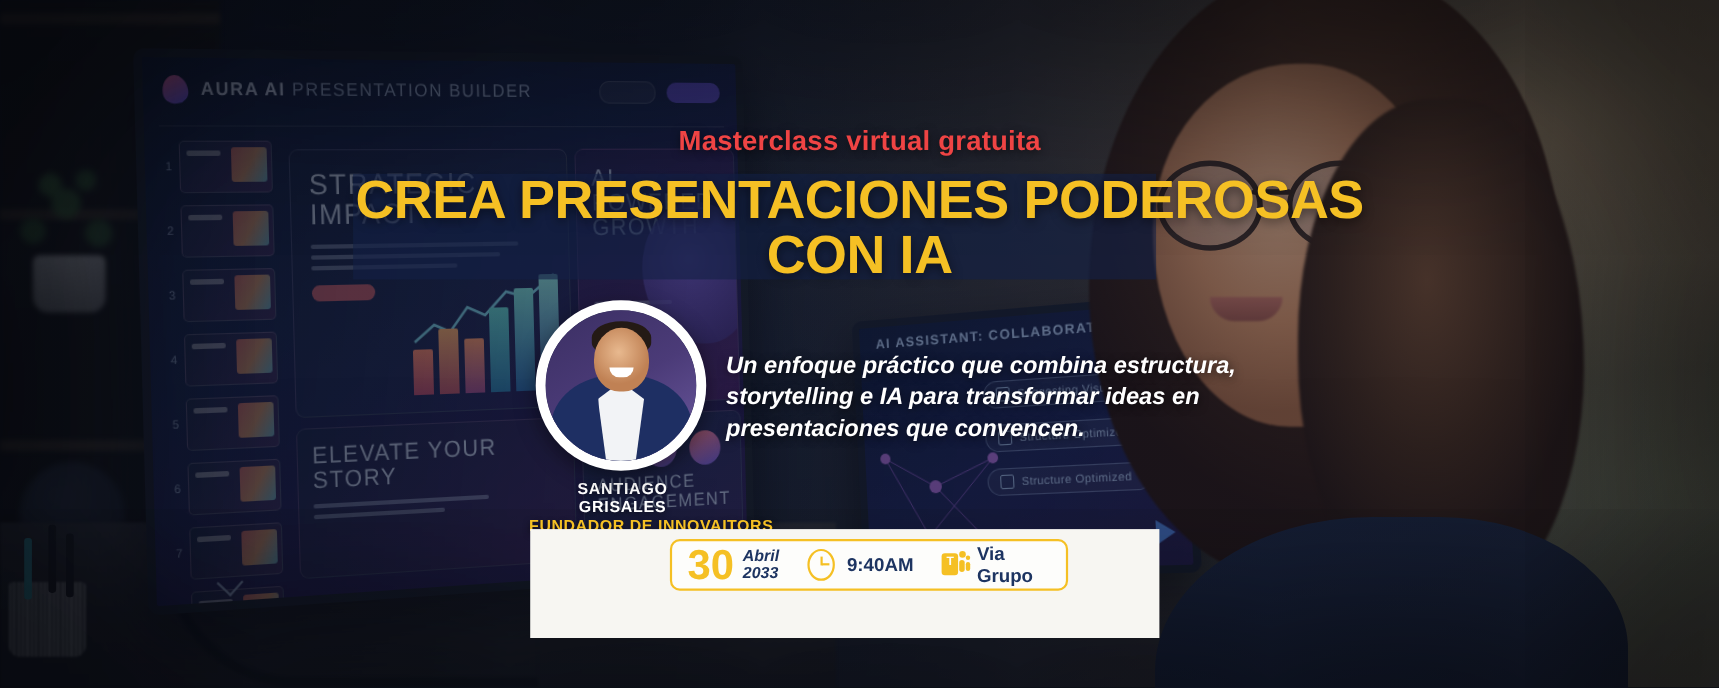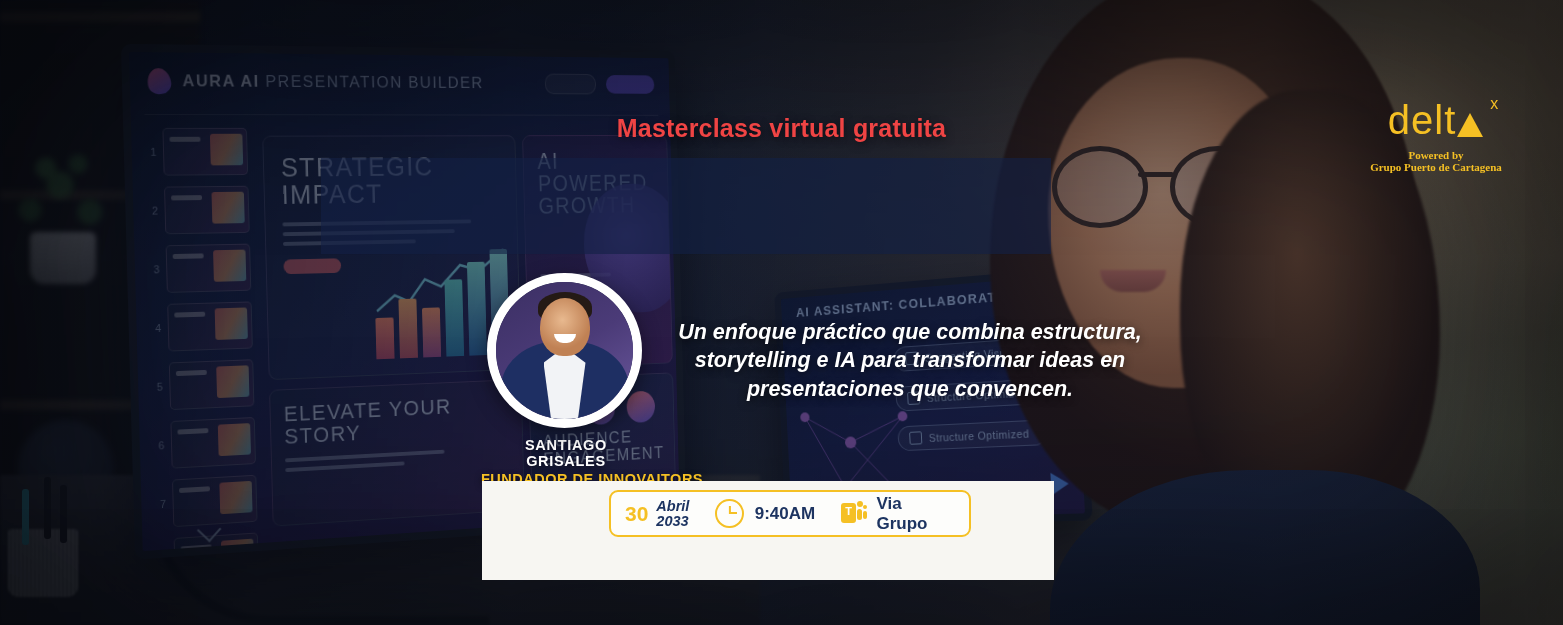--- a/index.html
+++ b/index.html
@@ -173,21 +173,21 @@
   }
   .headline{
     position:absolute;left:0;right:0;top:157px;text-align:center;
     font-size:49px;line-height:1.03;font-weight:800;color:#F5C024;
     letter-spacing:-.4px;
     text-shadow:0 3px 10px rgba(0,0,0,.5);
   }
   .headline .l2{display:block;}
 
   .subtitle{
-    position:absolute;left:660px;width:500px;top:318px;text-align:center;
+    position:absolute;left:660px;width:500px;top:318px;text-align:left;
     font-size:21.5px;line-height:1.32;font-weight:700;font-style:italic;color:#ffffff;
     text-shadow:0 2px 9px rgba(0,0,0,.65);
   }
 
   
   .speaker{position:absolute;left:455px;top:273px;width:158px;margin-left:32px;}
   .ring{width:155px;height:155px;border-radius:50%;border:9px solid #ffffff;box-sizing:border-box;
     overflow:hidden;background:#2b2a55;position:relative;box-shadow:0 6px 20px rgba(0,0,0,.45);}
   .sp-bg{position:absolute;inset:0;background:linear-gradient(150deg,#3b2f63,#4b3b78 50%,#6d5aa0);}
   .sp-head{position:absolute;left:50%;top:16px;transform:translateX(-50%);width:50px;height:58px;border-radius:50% 50% 46% 46%;
@@ -201,21 +201,21 @@
   .sp-name{margin-top:9px;text-align:center;font-size:14.5px;font-weight:800;color:#fff;letter-spacing:.7px;
     text-shadow:0 2px 6px rgba(0,0,0,.6);}
   .sp-role{margin-top:2px;text-align:right;font-size:14.5px;font-weight:800;color:#F5C024;letter-spacing:.5px;
     white-space:nowrap;margin-left:-6px;text-shadow:0 2px 6px rgba(0,0,0,.6);}
 
   
   .card{position:absolute;left:482px;top:481px;width:572px;height:99px;background:#f7f6f2;}
   .pill{position:absolute;left:127px;top:9px;width:362px;height:47px;
     border:2.5px solid #F5C024;border-radius:9px;background:#fdfdfb;
     display:flex;align-items:center;gap:0;box-sizing:border-box;padding:0 14px;}
-  .day{font-size:21px;font-weight:800;color:#F5C024;line-height:1;}
+  .day{font-size:38px;font-weight:800;color:#F5C024;line-height:1;}
   .monthwrap{margin-left:8px;line-height:1.02;font-style:italic;}
   .month{font-size:14.5px;font-weight:800;color:#1d3461;}
   .year{font-size:14.5px;font-weight:800;color:#1d3461;}
   .clock{width:25px;height:25px;border:2.6px solid #F5C024;border-radius:50%;position:relative;margin-left:26px;}
   .clock::before{content:"";position:absolute;left:50%;top:5px;width:2.2px;height:8px;background:#F5C024;transform:translateX(-50%);}
   .clock::after{content:"";position:absolute;left:50%;top:11px;width:7px;height:2.2px;background:#F5C024;}
   .time{margin-left:11px;font-size:17px;font-weight:800;color:#1d3461;}
   .teams{margin-left:26px;width:25px;height:25px;position:relative;}
   .teams .t-main{position:absolute;left:0;top:2px;width:15px;height:20px;border-radius:3px;background:#F5C024;}
   .teams .t-main::after{content:"T";position:absolute;left:4px;top:2px;font-size:11px;font-weight:800;color:#fdfdfb;}
@@ -408,20 +408,24 @@
 
     <div class="tint"></div>
     <div class="vignette"></div>
   </div>
 
   <div class="overlay">
 
     <div class="kicker">Masterclass virtual gratuita</div>
 
     <div class="headline-band"></div>
+    <div class="headline">
+      <span>CREA PRESENTACIONES PODEROSAS</span>
+      <span class="l2">CON IA</span>
+    </div>
 
     <div class="subtitle">Un enfoque práctico que combina estructura, storytelling e IA para transformar ideas en presentaciones que convencen.</div>
 
     <div class="speaker">
       <div class="ring">
         <div class="sp-bg"></div>
         <div class="sp-body"></div>
         <div class="sp-shirt"></div>
         <div class="sp-hair"></div>
         <div class="sp-head"></div>
@@ -444,22 +448,15 @@
           <div class="t-main"></div>
           <div class="t-dot" style="left:16px;top:0;width:6px;height:6px;"></div>
           <div class="t-dot" style="left:16px;top:8px;width:5px;height:11px;border-radius:3px;"></div>
           <div class="t-dot" style="left:22px;top:4px;width:4px;height:4px;"></div>
           <div class="t-dot" style="left:22px;top:10px;width:3.5px;height:8px;border-radius:2px;"></div>
         </div>
         <div class="venue">Via Grupo</div>
       </div>
     </div>
 
-    <div class="logo">
-      <div class="logo-word">
-        <span>delt</span><span class="logo-tri"></span><span class="logo-sup">x</span>
-      </div>
-      <div class="logo-p1">Powered by</div>
-      <div class="logo-p2">Grupo Puerto de Cartagena</div>
-    </div>
 
   </div>
 </div>
 
 </body></html>

